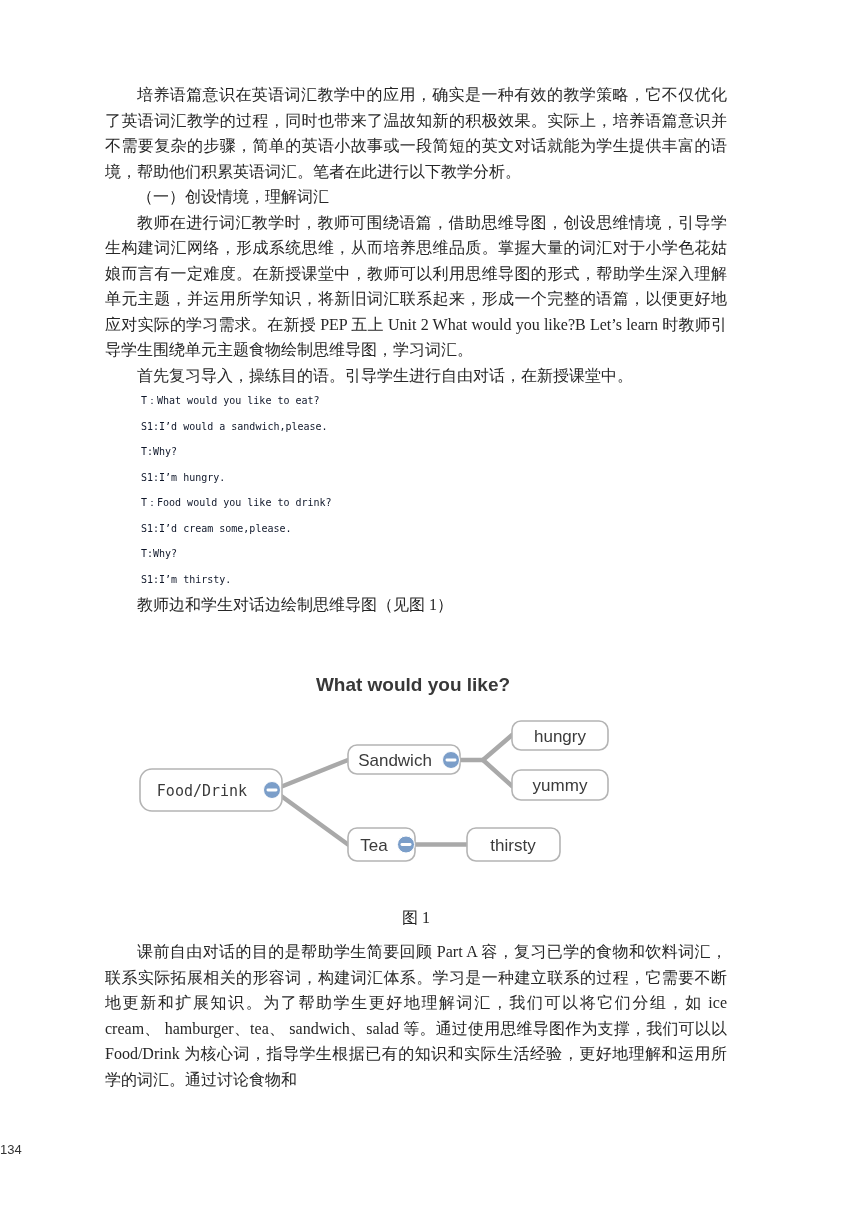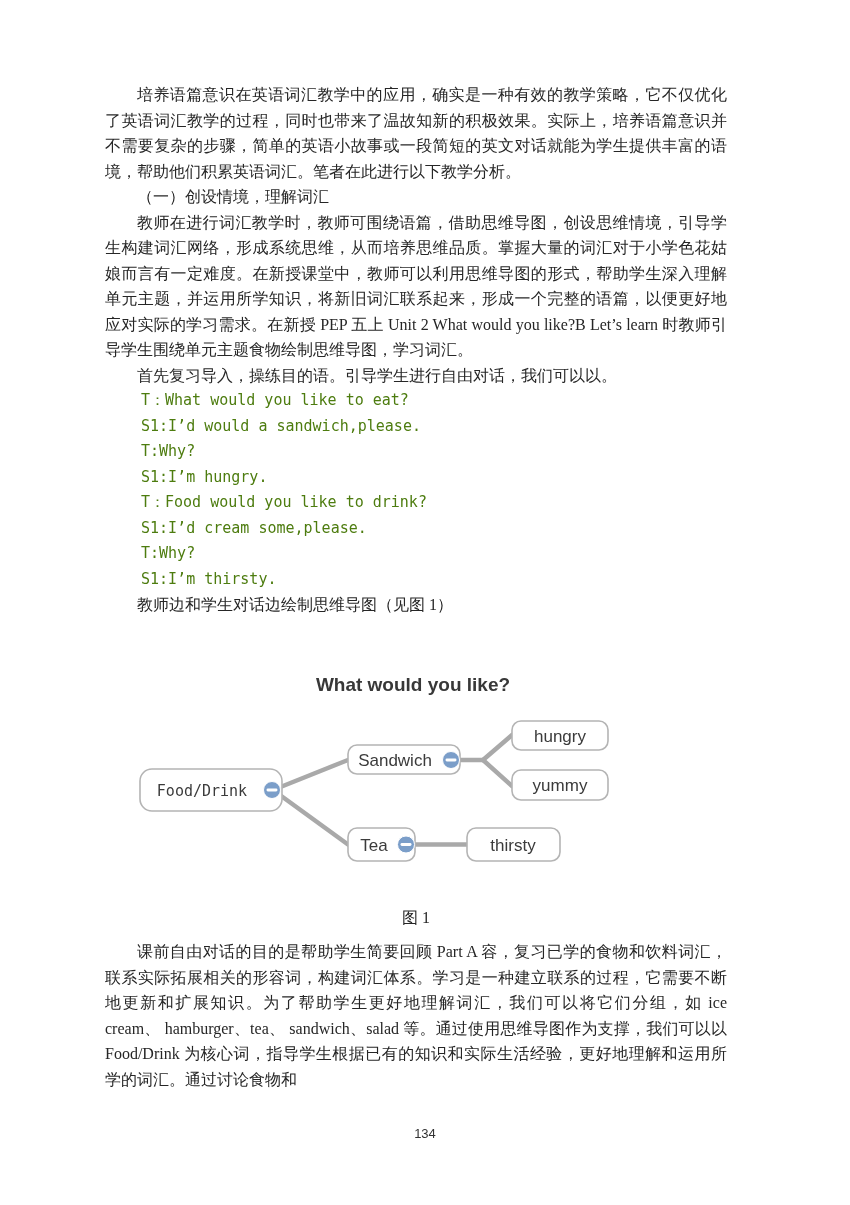--- a/index.html
+++ b/index.html
@@ -19,23 +19,23 @@
   }
   .content p {
     margin: 0;
     text-indent: 2em;
     text-align: justify;
   }
   .heading { text-indent: 2em; }
   .dialogue {
     padding-left: 36px;
     font-family: "DejaVu Sans Mono", "Liberation Mono", monospace;
-    font-size: 15px;
+    font-size: 10px;
     line-height: 25.5px;
-    color: #4d7c0f;
+    color: #0f172a;
   }
   .dline { white-space: pre; }
   .figure-wrap { margin: 0; padding: 0; }
   .mindmap { display: block; }
   .mm-node {
     fill: #ffffff;
     stroke: #b4b4b4;
     stroke-width: 1.6;
   }
   .mm-edge {
@@ -66,41 +66,40 @@
   }
   .caption {
     text-align: center;
     font-size: 16px;
     line-height: 25.5px;
     margin: 9px;
   }
   .pagenum {
     position: absolute;
     left: 0; right: 0;
-    bottom: 64px;
-    text-align: center;
+    bottom: 48px;
     font-family: "Liberation Sans", "DejaVu Sans", sans-serif;
     font-size: 13px;
     color: #333333;
     margin-top: 38px;
   }
 </style>
 </head>
 <body>
 
 <div class="page">
   <div class="content">
 
     <p>培养语篇意识在英语词汇教学中的应用，确实是一种有效的教学策略，它不仅优化了英语词汇教学的过程，同时也带来了温故知新的积极效果。实际上，培养语篇意识并不需要复杂的步骤，简单的英语小故事或一段简短的英文对话就能为学生提供丰富的语境，帮助他们积累英语词汇。笔者在此进行以下教学分析。</p>
 
     <p class="heading">（一）创设情境，理解词汇</p>
 
     <p>教师在进行词汇教学时，教师可围绕语篇，借助思维导图，创设思维情境，引导学生构建词汇网络，形成系统思维，从而培养思维品质。掌握大量的词汇对于小学色花姑娘而言有一定难度。在新授课堂中，教师可以利用思维导图的形式，帮助学生深入理解单元主题，并运用所学知识，将新旧词汇联系起来，形成一个完整的语篇，以便更好地应对实际的学习需求。在新授 PEP 五上 Unit 2 What would you like?B Let’s learn 时教师引导学生围绕单元主题食物绘制思维导图，学习词汇。</p>
 
-    <p>首先复习导入，操练目的语。引导学生进行自由对话，我们可以以。</p>
+    <p>首先复习导入，操练目的语。引导学生进行自由对话，在新授课堂中。</p>
 
     <div class="dialogue">
       <div class="dline">T：What would you like to eat?</div>
       <div class="dline">S1:I’d would a sandwich,please.</div>
       <div class="dline">T:Why?</div>
       <div class="dline">S1:I’m hungry.</div>
       <div class="dline">T：Food would you like to drink?</div>
       <div class="dline">S1:I’d cream some,please.</div>
       <div class="dline">T:Why?</div>
       <div class="dline">S1:I’m thirsty.</div>

